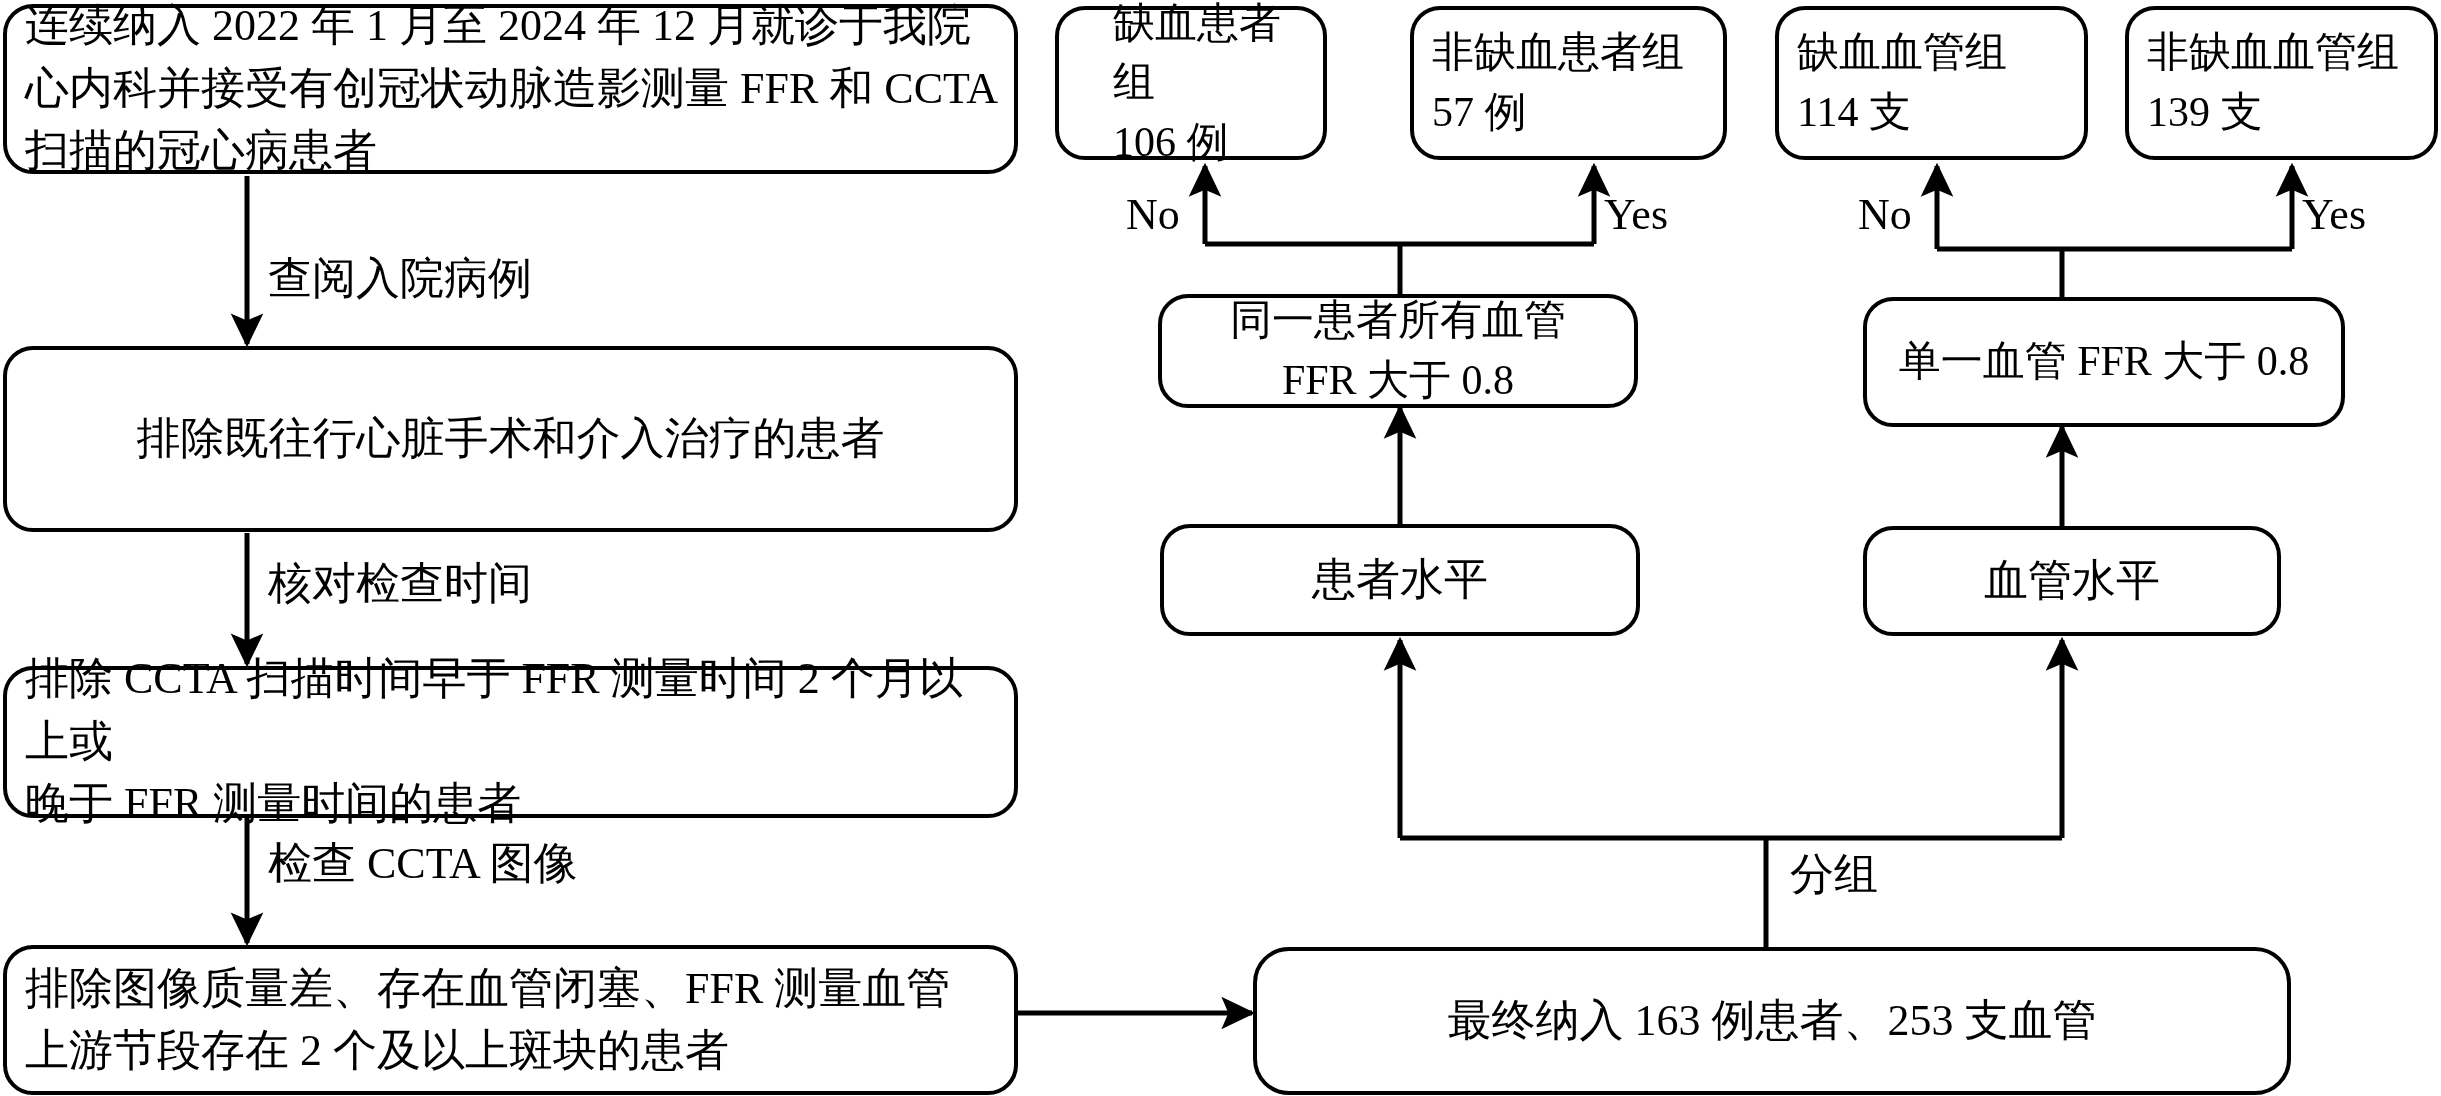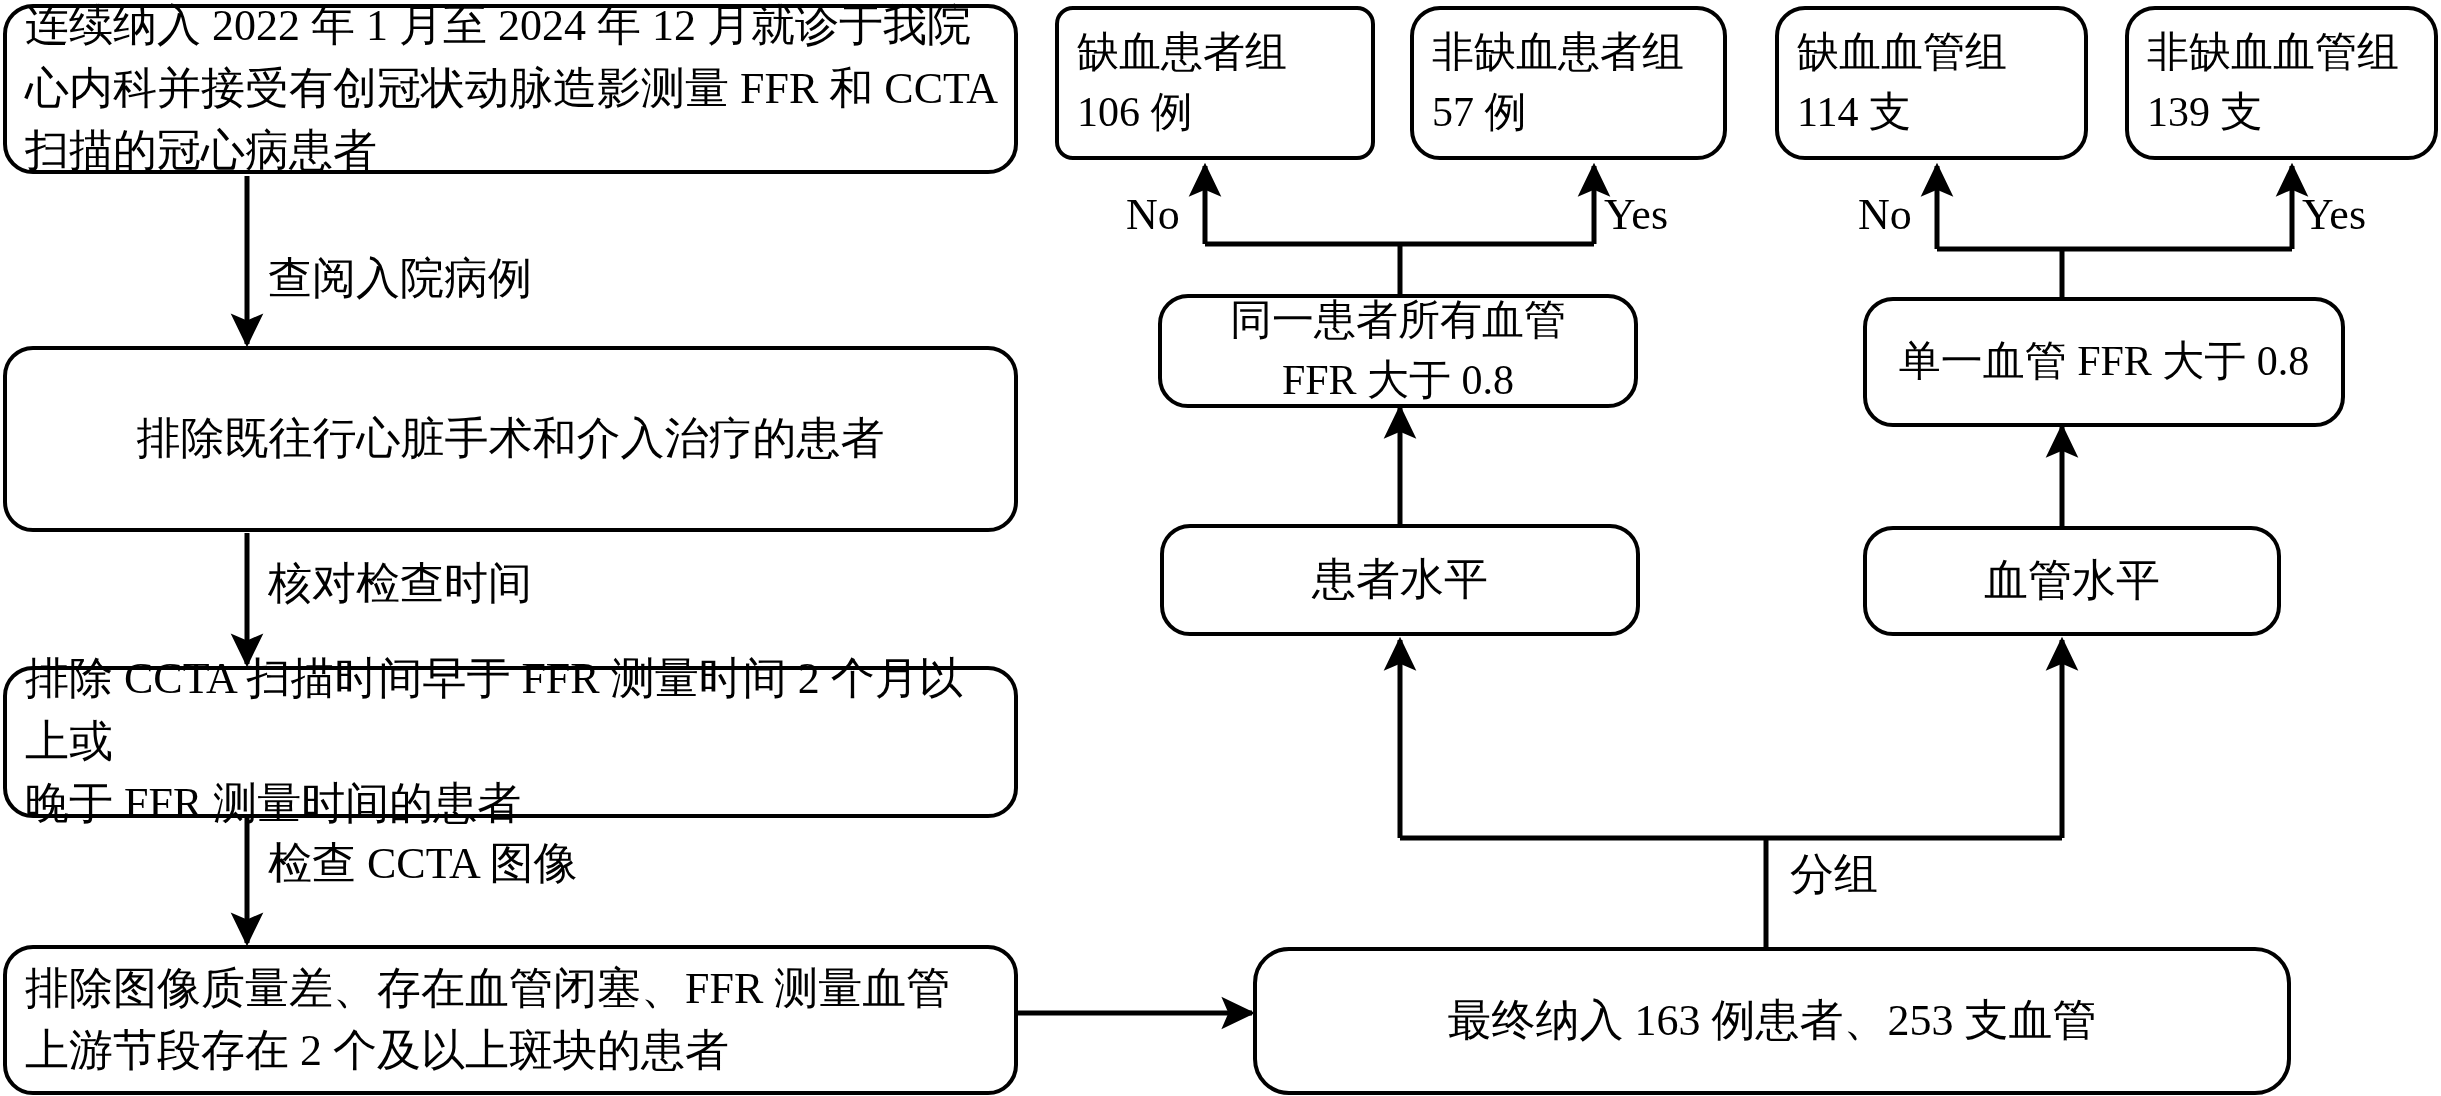--- a/index.html
+++ b/index.html
@@ -107,21 +107,21 @@
 
   <div class="node s42" style="left:1158px; top:294px; width:480px; height:114px; border-radius:30px;text-align:center;">
     <span class="txt">同一患者所有血管
 FFR 大于 0.8</span>
   </div>
 
   <div class="node s42" style="left:1863px; top:297px; width:482px; height:130px; border-radius:30px;">
     <span class="txt">单一血管 FFR 大于 0.8</span>
   </div>
 
-  <div class="node left-align s42" style="left:1055px; top:6px; width:320px; height:154px; border-radius:18px;">
+  <div class="node left-align s42" style="left:1055px; top:6px; width:272px; height:154px; border-radius:30px;padding-left:36px;">
     <span class="txt">缺血患者组
 106 例</span>
   </div>
 
   <div class="node left-align s42" style="left:1410px; top:6px; width:317px; height:154px; border-radius:30px;">
     <span class="txt">非缺血患者组
 57 例</span>
   </div>
 
   <div class="node left-align s42" style="left:1775px; top:6px; width:313px; height:154px; border-radius:30px;">

